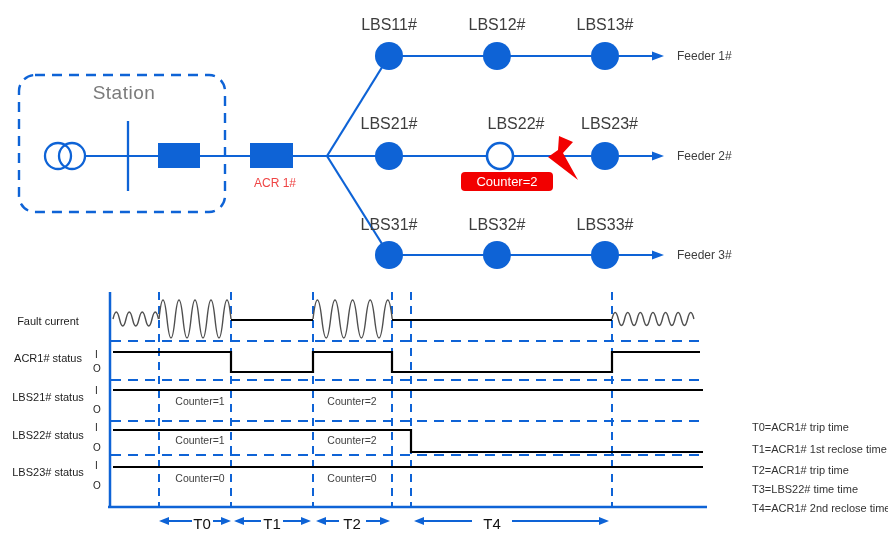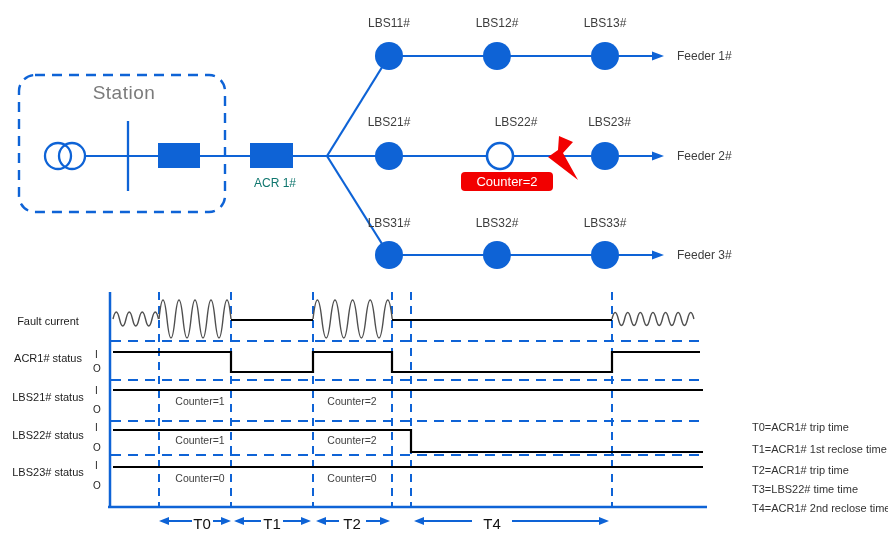--- a/index.html
+++ b/index.html
@@ -3,24 +3,24 @@
 <meta charset="utf-8">
 <style>
   html,body{margin:0;padding:0;background:#fff;}
   .canvas{
     position:relative;width:888px;height:538px;background:#fff;overflow:hidden;
     font-family:"Liberation Sans", sans-serif;
   }
   svg{position:absolute;left:0;top:0;}
   .lbl{position:absolute;white-space:nowrap;color:#2f2f2f;}
   .centered{transform:translateX(-50%);}
-  .lbs-lbl{font-size:12px;color:#3d3d3d;}
+  .lbs-lbl{font-size:16px;color:#3d3d3d;}
   .feeder-lbl{font-size:12px;color:#3d3d3d;}
   .station-lbl{font-size:19px;color:#7b7b7b;letter-spacing:.5px;}
-  .acr-lbl{font-size:12px;color:#0f766e;}
+  .acr-lbl{font-size:12px;color:#ef4444;}
   .badge{
     position:absolute;left:461px;top:172px;width:92px;height:19px;
     background:#f20000;border-radius:4px;color:#fff;font-size:13px;
     text-align:center;line-height:19px;
   }
   .row-lbl{font-size:11px;color:#1d1d1d;width:96px;left:0;text-align:center;}
   .io{font-size:10px;color:#1d1d1d;}
   .counter{font-size:10.5px;color:#3f3f3f;}
   .t-lbl{font-size:15px;color:#111;}
   .legend-line{font-size:11px;color:#333;left:752px;}

